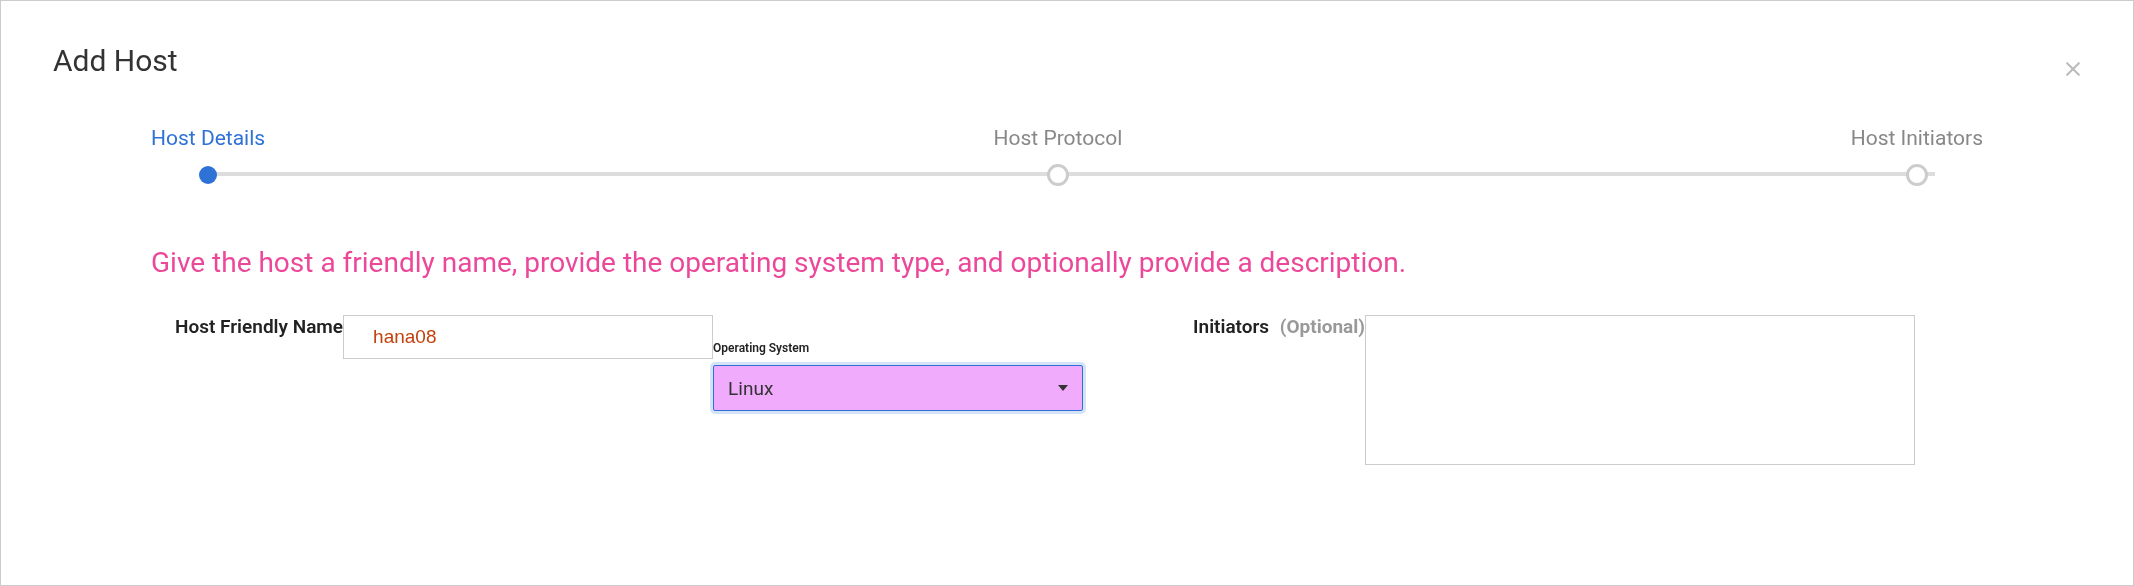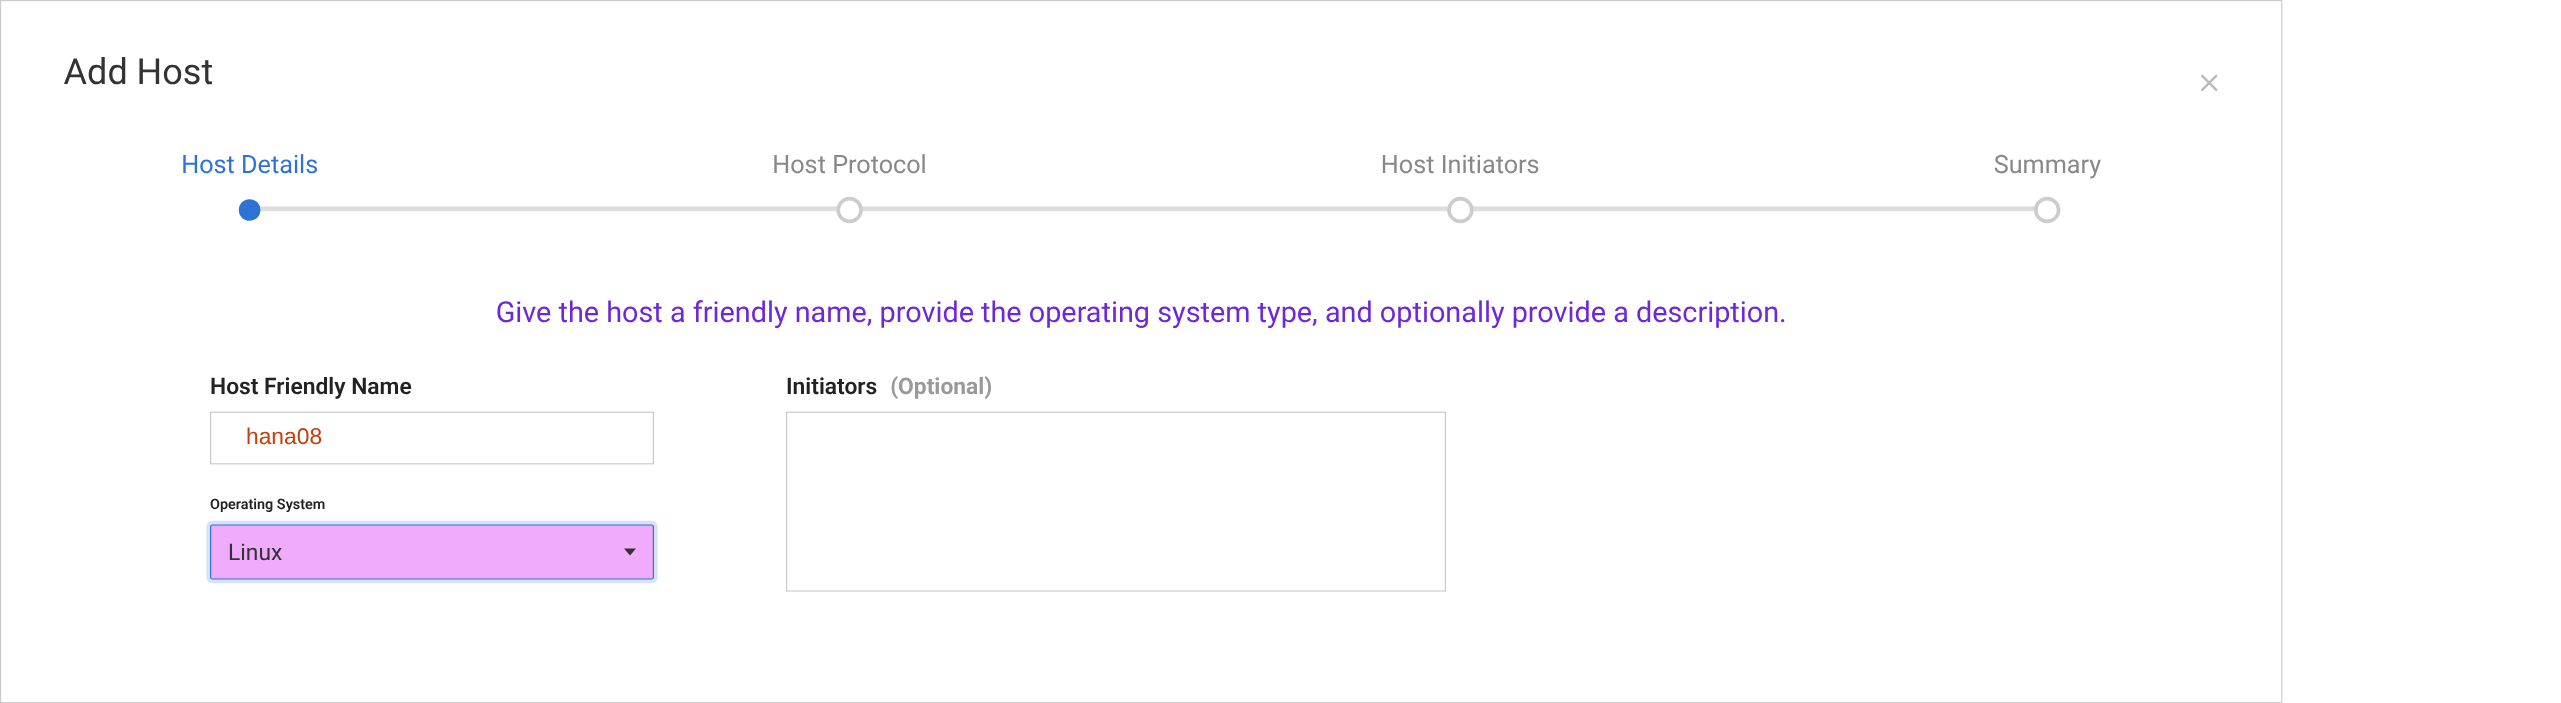--- a/index.html
+++ b/index.html
@@ -6,21 +6,21 @@
     box-sizing: border-box;
     margin: 0;
     padding: 0;
   }
   body {
     font-family: -apple-system, BlinkMacSystemFont, "Segoe UI", Roboto, Helvetica, Arial, sans-serif;
     background: #fff;
     color: #333;
   }
   .modal {
-    width: 1902px;
+    width: 2134px;
     height: 586px;
     border: 1px solid #ccc;
     position: relative;
     padding: 42px 52px 0 52px;
   }
   .modal-title {
     font-size: 30px;
     font-weight: 400;
     color: #333;
     margin-bottom: 48px;
@@ -83,33 +83,32 @@
   .step-line {
     position: absolute;
     height: 4px;
     background: #ddd;
     top: 46px;
     left: 56px;
     right: 48px;
     z-index: 1;
   }
   .instruction {
-    font-size: 24px;
-    color: #6d28d9;
+    font-size: 28px;
+    color: #ec4899;
     margin-bottom: 36px;
-    text-align: center;
   }
   .form-row {
     display: flex;
     gap: 110px;
     padding-left: 24px;
   }
   .form-col {
     display: flex;
-    flex-direction: column;
+    flex-direction: row;
   }
   .field-label {
     font-size: 19px;
     font-weight: 600;
     color: #222;
     margin-bottom: 10px;
   }
   .field-label .optional {
     font-weight: 700;
     color: #999;
@@ -190,24 +189,20 @@
         <div class="step-dot"></div>
       </div>
       <div class="step">
         <div class="step-label">Host Protocol</div>
         <div class="step-dot"></div>
       </div>
       <div class="step">
         <div class="step-label">Host Initiators</div>
         <div class="step-dot"></div>
       </div>
-      <div class="step">
-        <div class="step-label">Summary</div>
-        <div class="step-dot"></div>
-      </div>
     </div>
 
     <div class="instruction">Give the host a friendly name, provide the operating system type, and optionally provide a description.</div>
 
     <div class="form-row">
       <div class="form-col">
         <label class="field-label">Host Friendly Name</label>
         <input type="text" class="text-input" value="hana08" style="">
 
         <div class="select-wrap">

